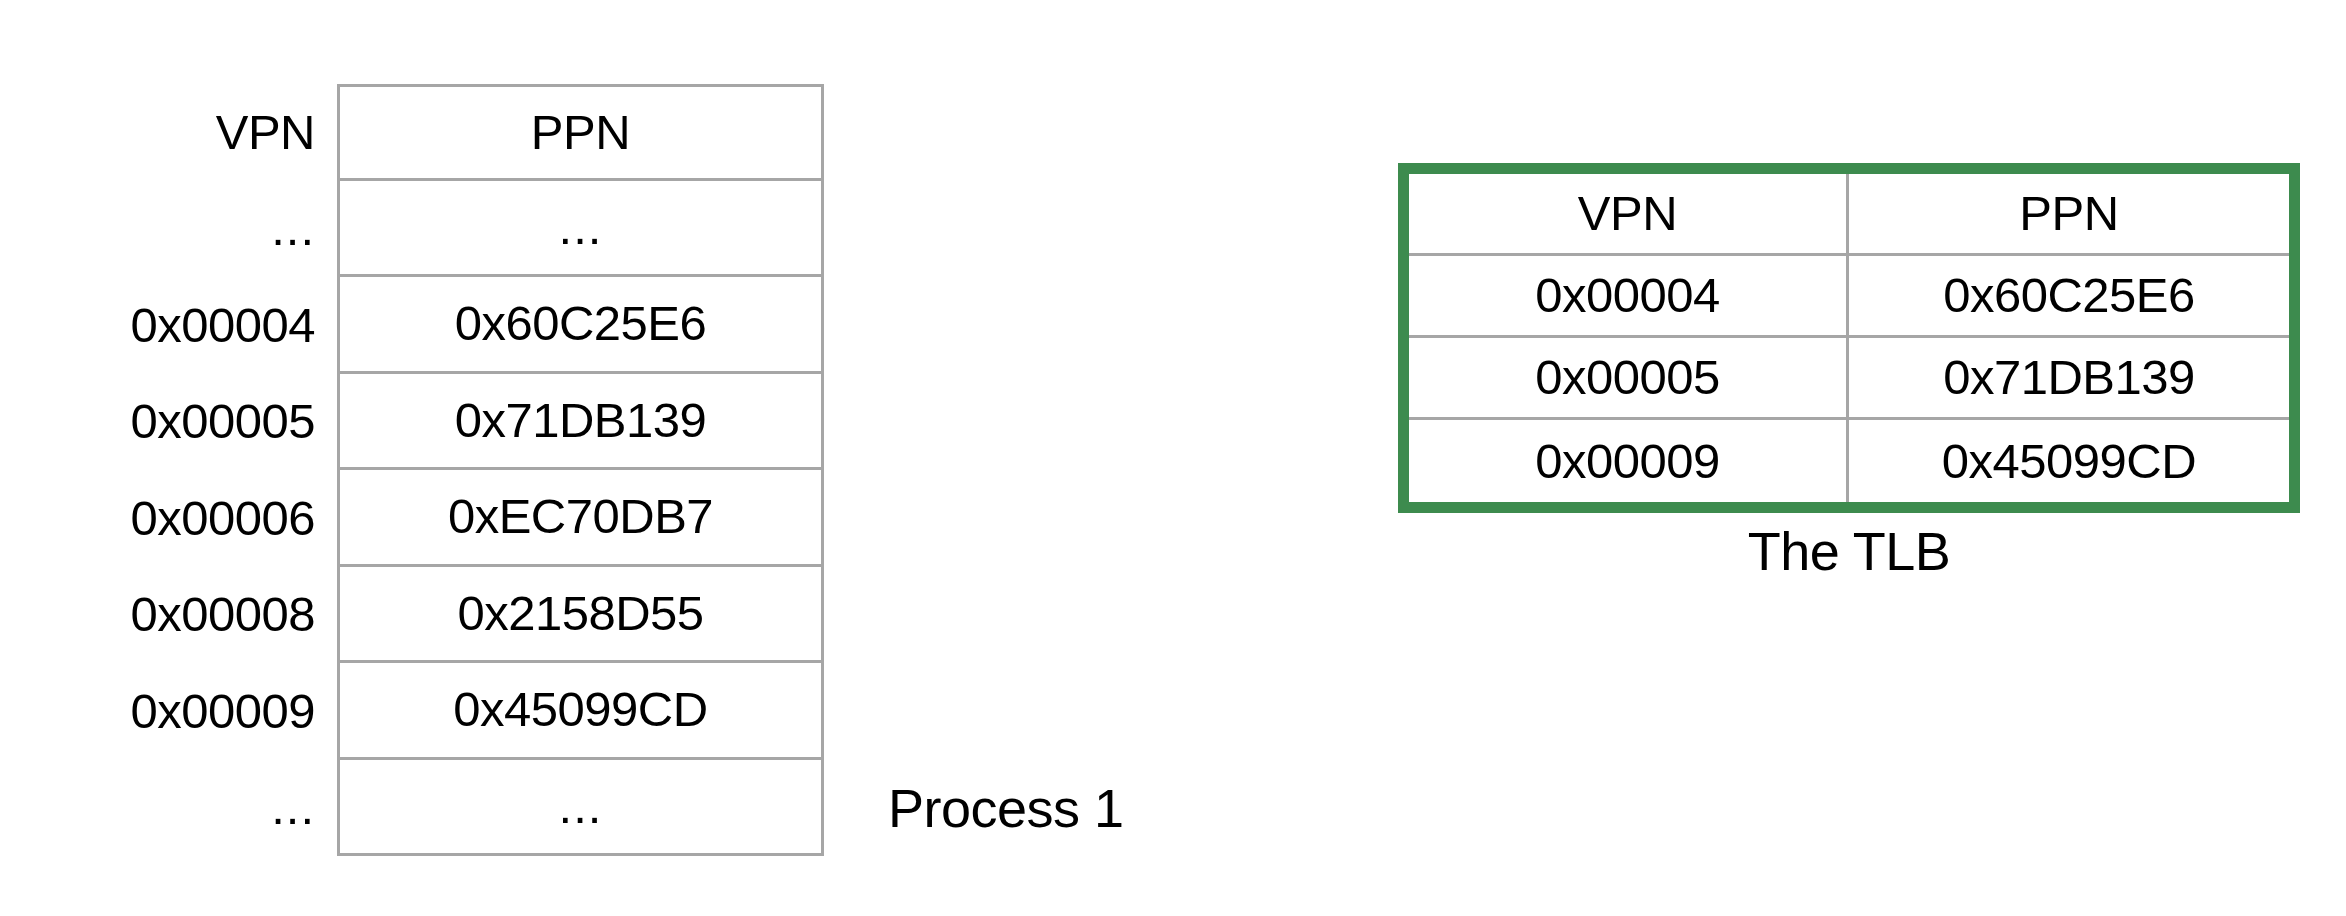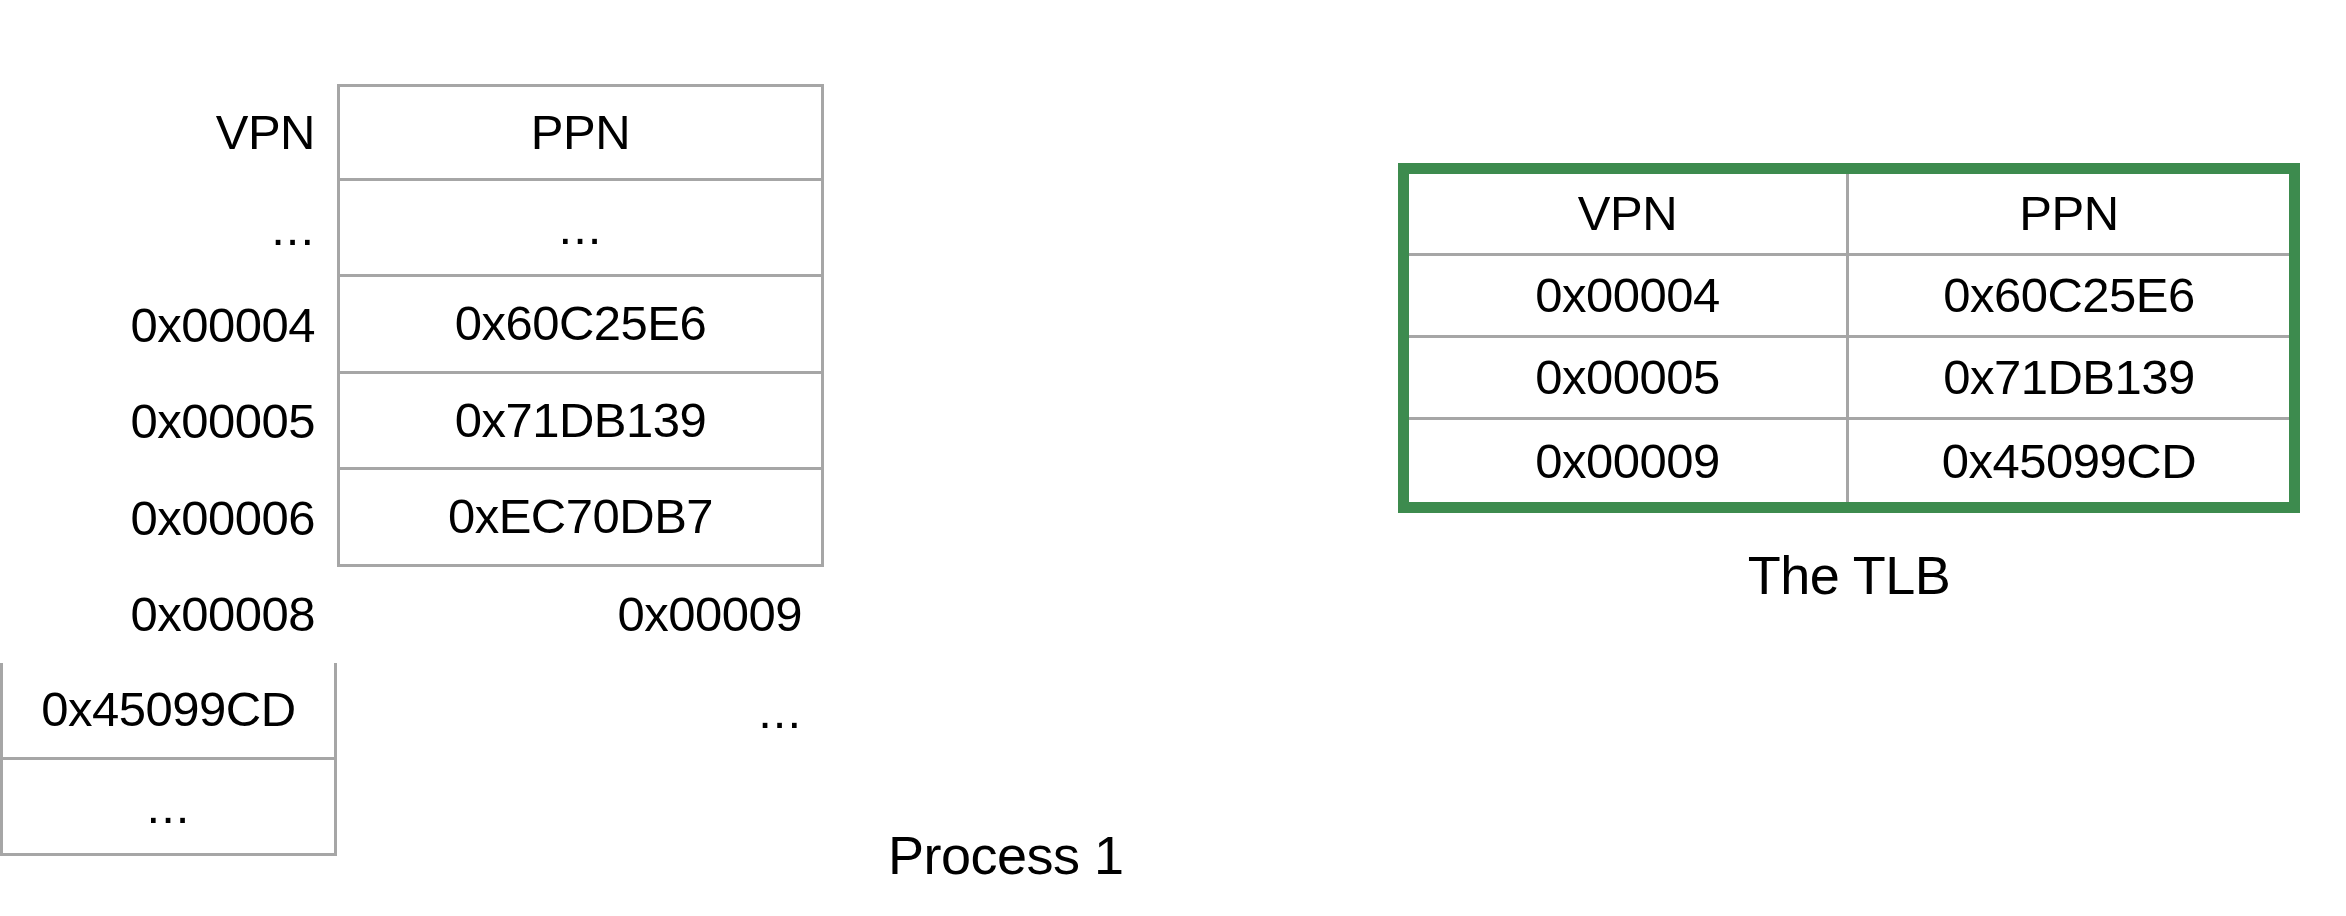--- a/index.html
+++ b/index.html
@@ -78,21 +78,21 @@
   
   .pt-caption {
     position: absolute;
     left: 888px;
     top: 650px;
     font-size: 54px;
     line-height: 1.18;
     white-space: pre;
     letter-spacing: -0.5px;
   }
-  .pt-caption .line { display: block; margin-top: 47px; }
+  .pt-caption .line { display: block; }
 
   
 
   .tlb-wrap {
     position: absolute;
     left: 1398px;
     top: 163px;
     width: 902px;
     height: 350px;
   }
@@ -132,21 +132,20 @@
   .tlb-caption {
     position: absolute;
     left: 1398px;
     top: 522px;
     width: 902px;
     text-align: center;
     font-size: 54px;
     line-height: 1.1;
     letter-spacing: -0.5px;
     white-space: nowrap;
-    margin-top: 24px;
   }
 </style>
 </head>
 <body>
 
 <div id="canvas">
 
   <div class="pt-wrap">
     <div class="pt-grid">
 
@@ -160,20 +159,21 @@
       <div class="pt-ppn-cell">0x60C25E6</div>
 
       <div class="pt-vpn-cell">0x00005</div>
       <div class="pt-ppn-cell">0x71DB139</div>
 
       <div class="pt-vpn-cell">0x00006</div>
       <div class="pt-ppn-cell">0xEC70DB7</div>
 
 
       <div class="pt-vpn-cell">0x00008</div>
+      <div class="pt-ppn-cell">0x2158D55</div>
 
       <div class="pt-vpn-cell">0x00009</div>
       <div class="pt-ppn-cell">0x45099CD</div>
 
       <div class="pt-vpn-cell ellipsis-cell">...</div>
       <div class="pt-ppn-cell ellipsis-cell">...</div>
 
     </div>
   </div>
 

